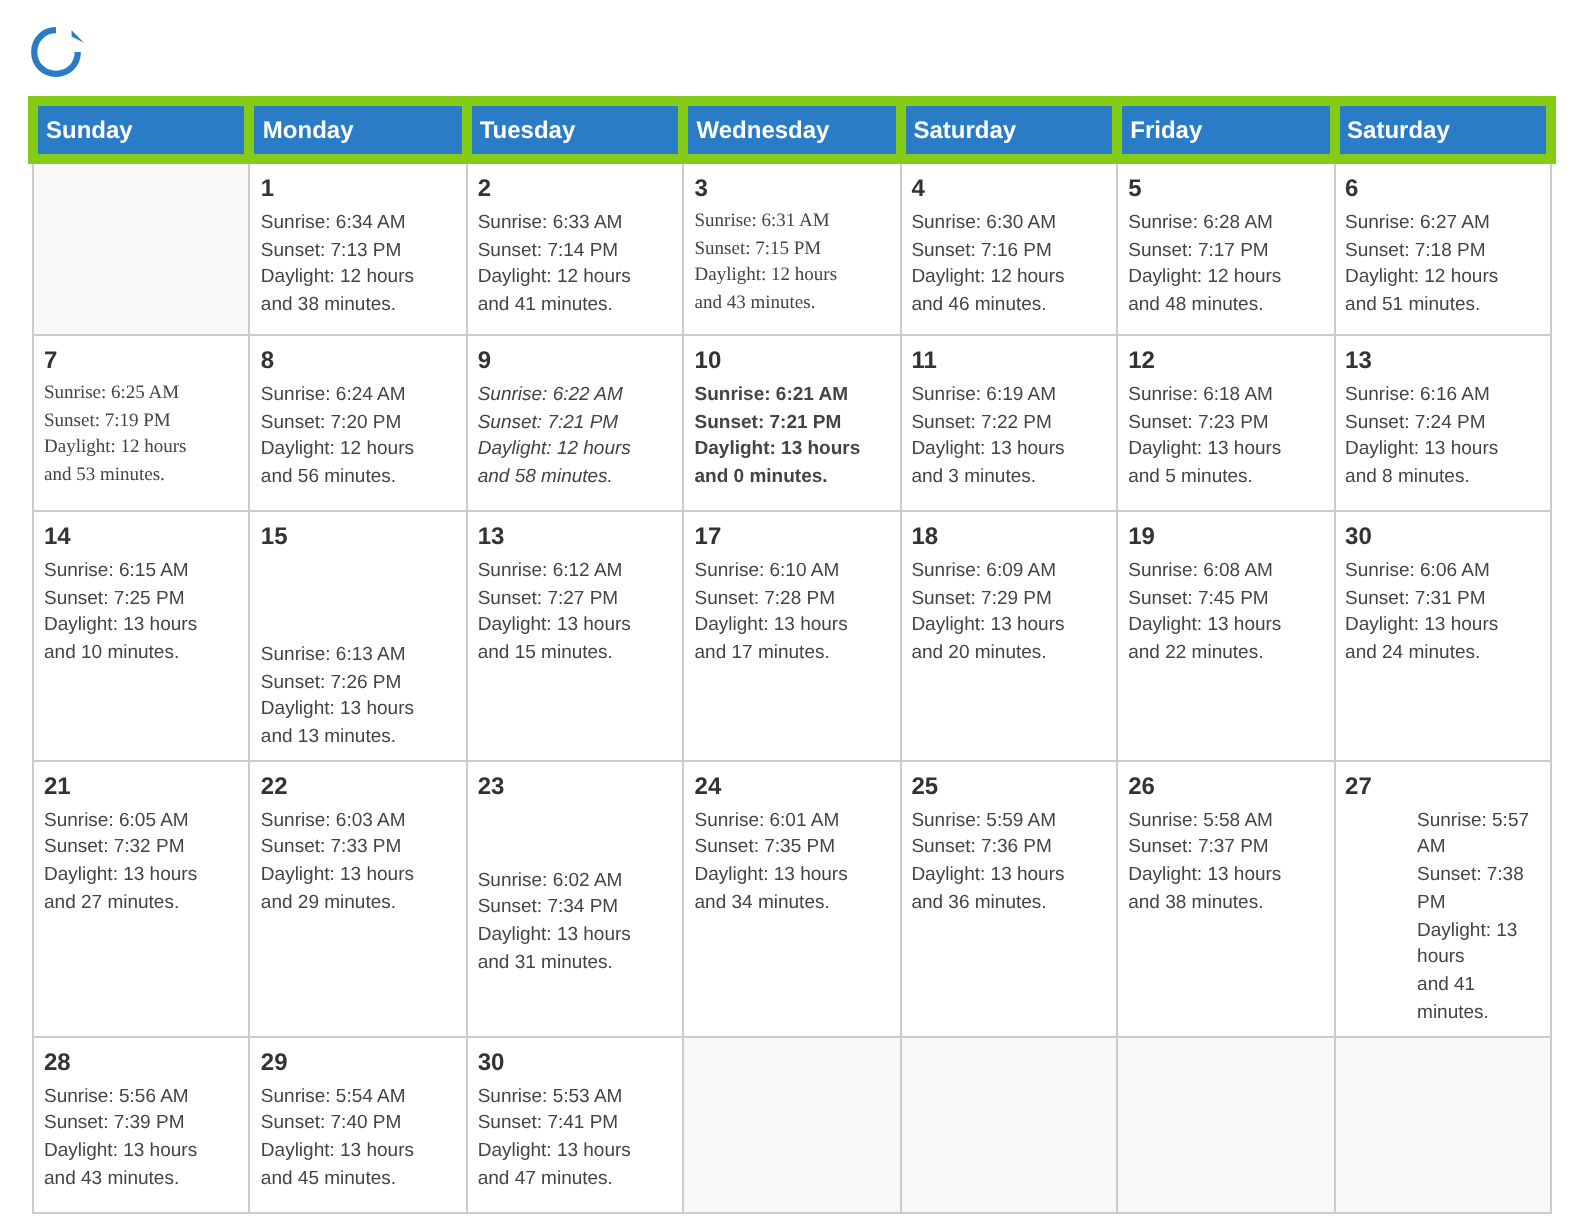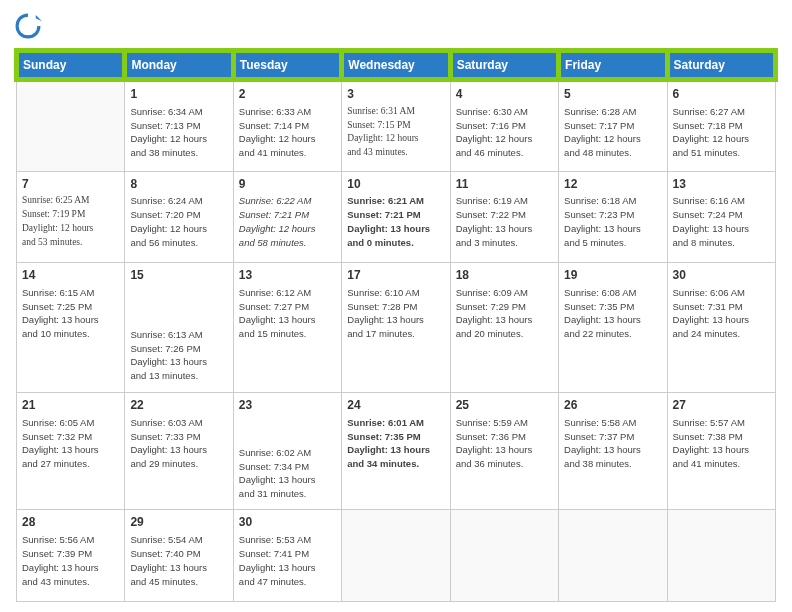--- a/index.html
+++ b/index.html
@@ -258,21 +258,21 @@
           <td>
             <span class="day-num">18</span>
             <div class="day-info" style="white-space: pre-line;">Sunrise: 6:09 AM
 Sunset: 7:29 PM
 Daylight: 13 hours
 and 20 minutes.</div>
           </td>
           <td>
             <span class="day-num">19</span>
             <div class="day-info" style="white-space: pre-line;">Sunrise: 6:08 AM
-Sunset: 7:35 PM
+Sunset: 7:45 PM
 Daylight: 13 hours
 and 22 minutes.</div>
           </td>
           <td>
             <span class="day-num">30</span>
             <div class="day-info" style="white-space: pre-line;">Sunrise: 6:06 AM
 Sunset: 7:31 PM
 Daylight: 13 hours
 and 24 minutes.</div>
           </td>
@@ -294,42 +294,42 @@
           </td>
           <td>
             <span class="day-num">23</span>
             <div class="day-info" style="white-space: pre-line; margin-top: 32px;">Sunrise: 6:02 AM
 Sunset: 7:34 PM
 Daylight: 13 hours
 and 31 minutes.</div>
           </td>
           <td>
             <span class="day-num">24</span>
-            <div class="day-info" style="white-space: pre-line; font-weight: bold;">Sunrise: 6:01 AM
+            <div class="day-info" style="white-space: pre-line;">Sunrise: 6:01 AM
 Sunset: 7:35 PM
 Daylight: 13 hours
 and 34 minutes.</div>
           </td>
           <td>
             <span class="day-num">25</span>
             <div class="day-info" style="white-space: pre-line;">Sunrise: 5:59 AM
 Sunset: 7:36 PM
 Daylight: 13 hours
 and 36 minutes.</div>
           </td>
           <td>
             <span class="day-num">26</span>
             <div class="day-info" style="white-space: pre-line;">Sunrise: 5:58 AM
 Sunset: 7:37 PM
 Daylight: 13 hours
 and 38 minutes.</div>
           </td>
           <td>
             <span class="day-num">27</span>
-            <div class="day-info" style="white-space: pre-line;">Sunrise: 5:57 AM
+            <div class="day-info" style="white-space: pre-line; margin-left: 36px;">Sunrise: 5:57 AM
 Sunset: 7:38 PM
 Daylight: 13 hours
 and 41 minutes.</div>
           </td>
         </tr>
         <tr>
           <td>
             <span class="day-num">28</span>
             <div class="day-info" style="white-space: pre-line;">Sunrise: 5:56 AM
 Sunset: 7:39 PM

